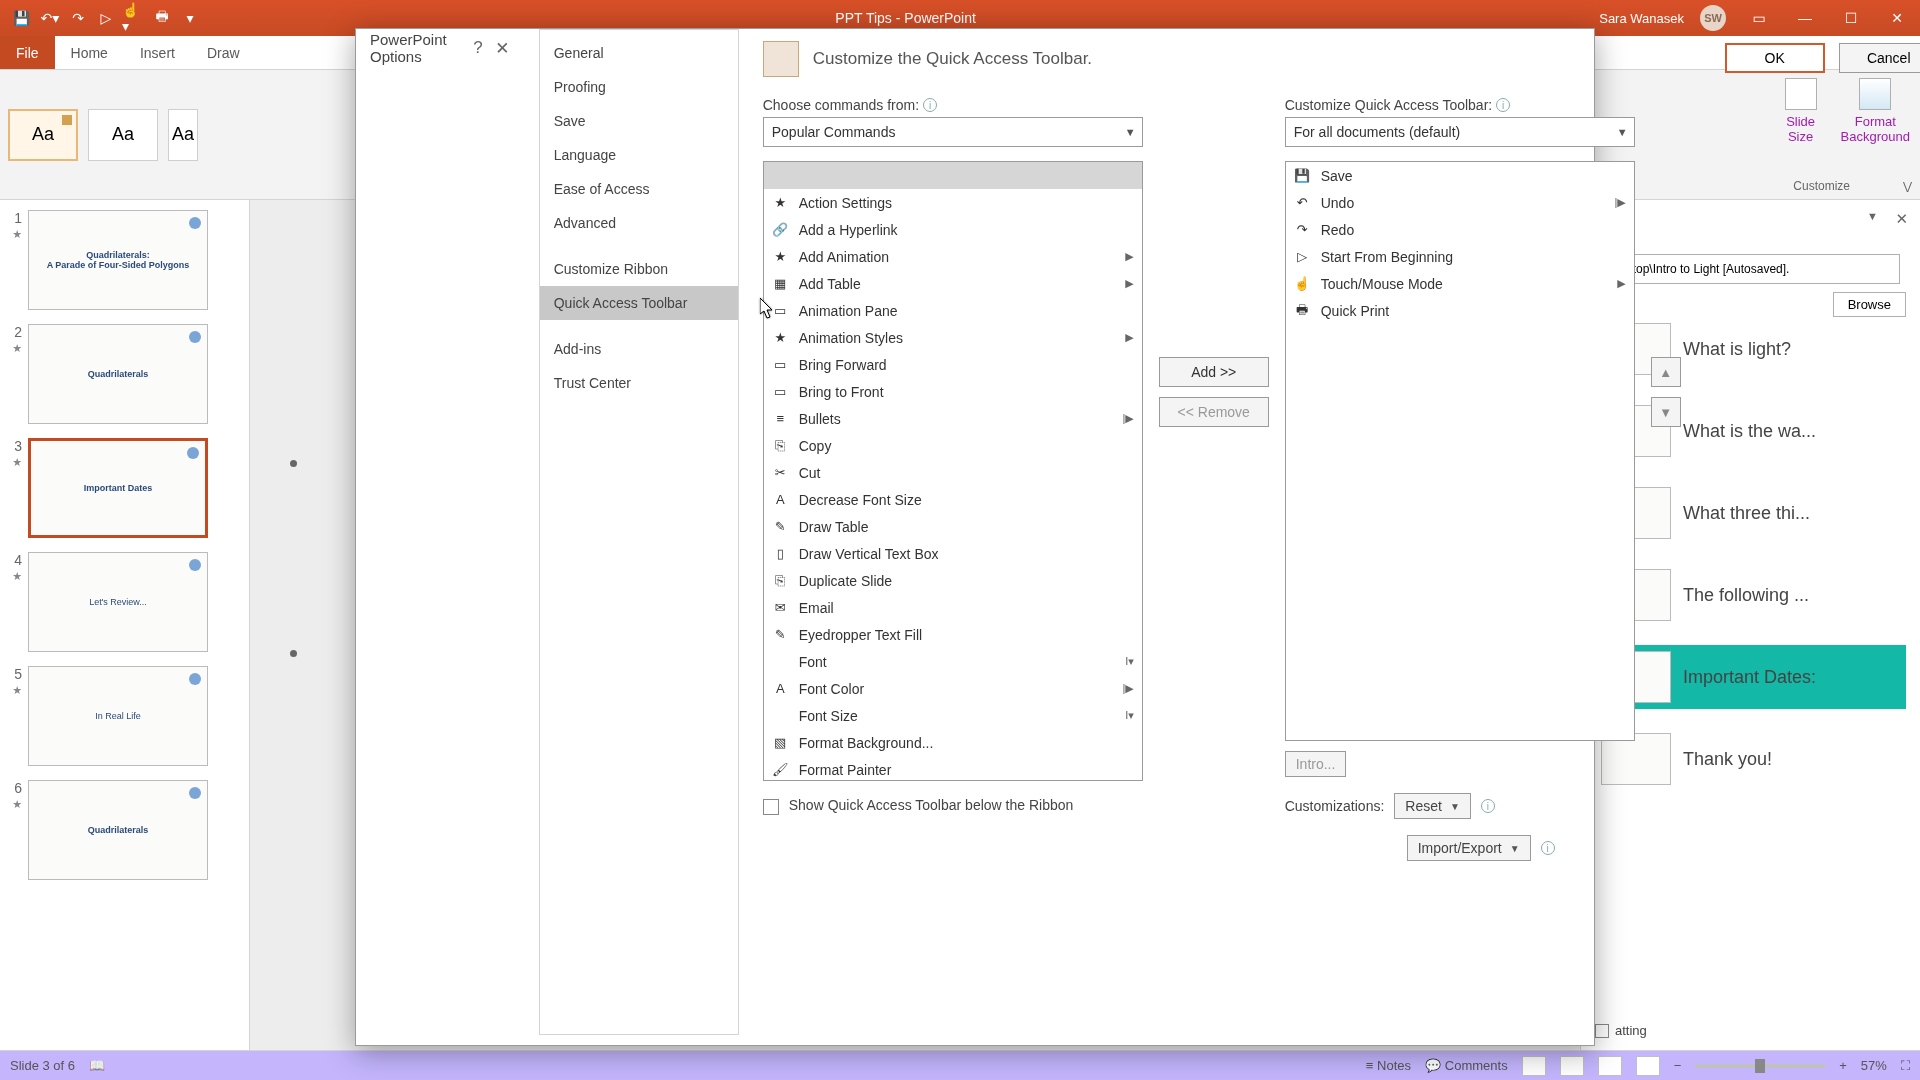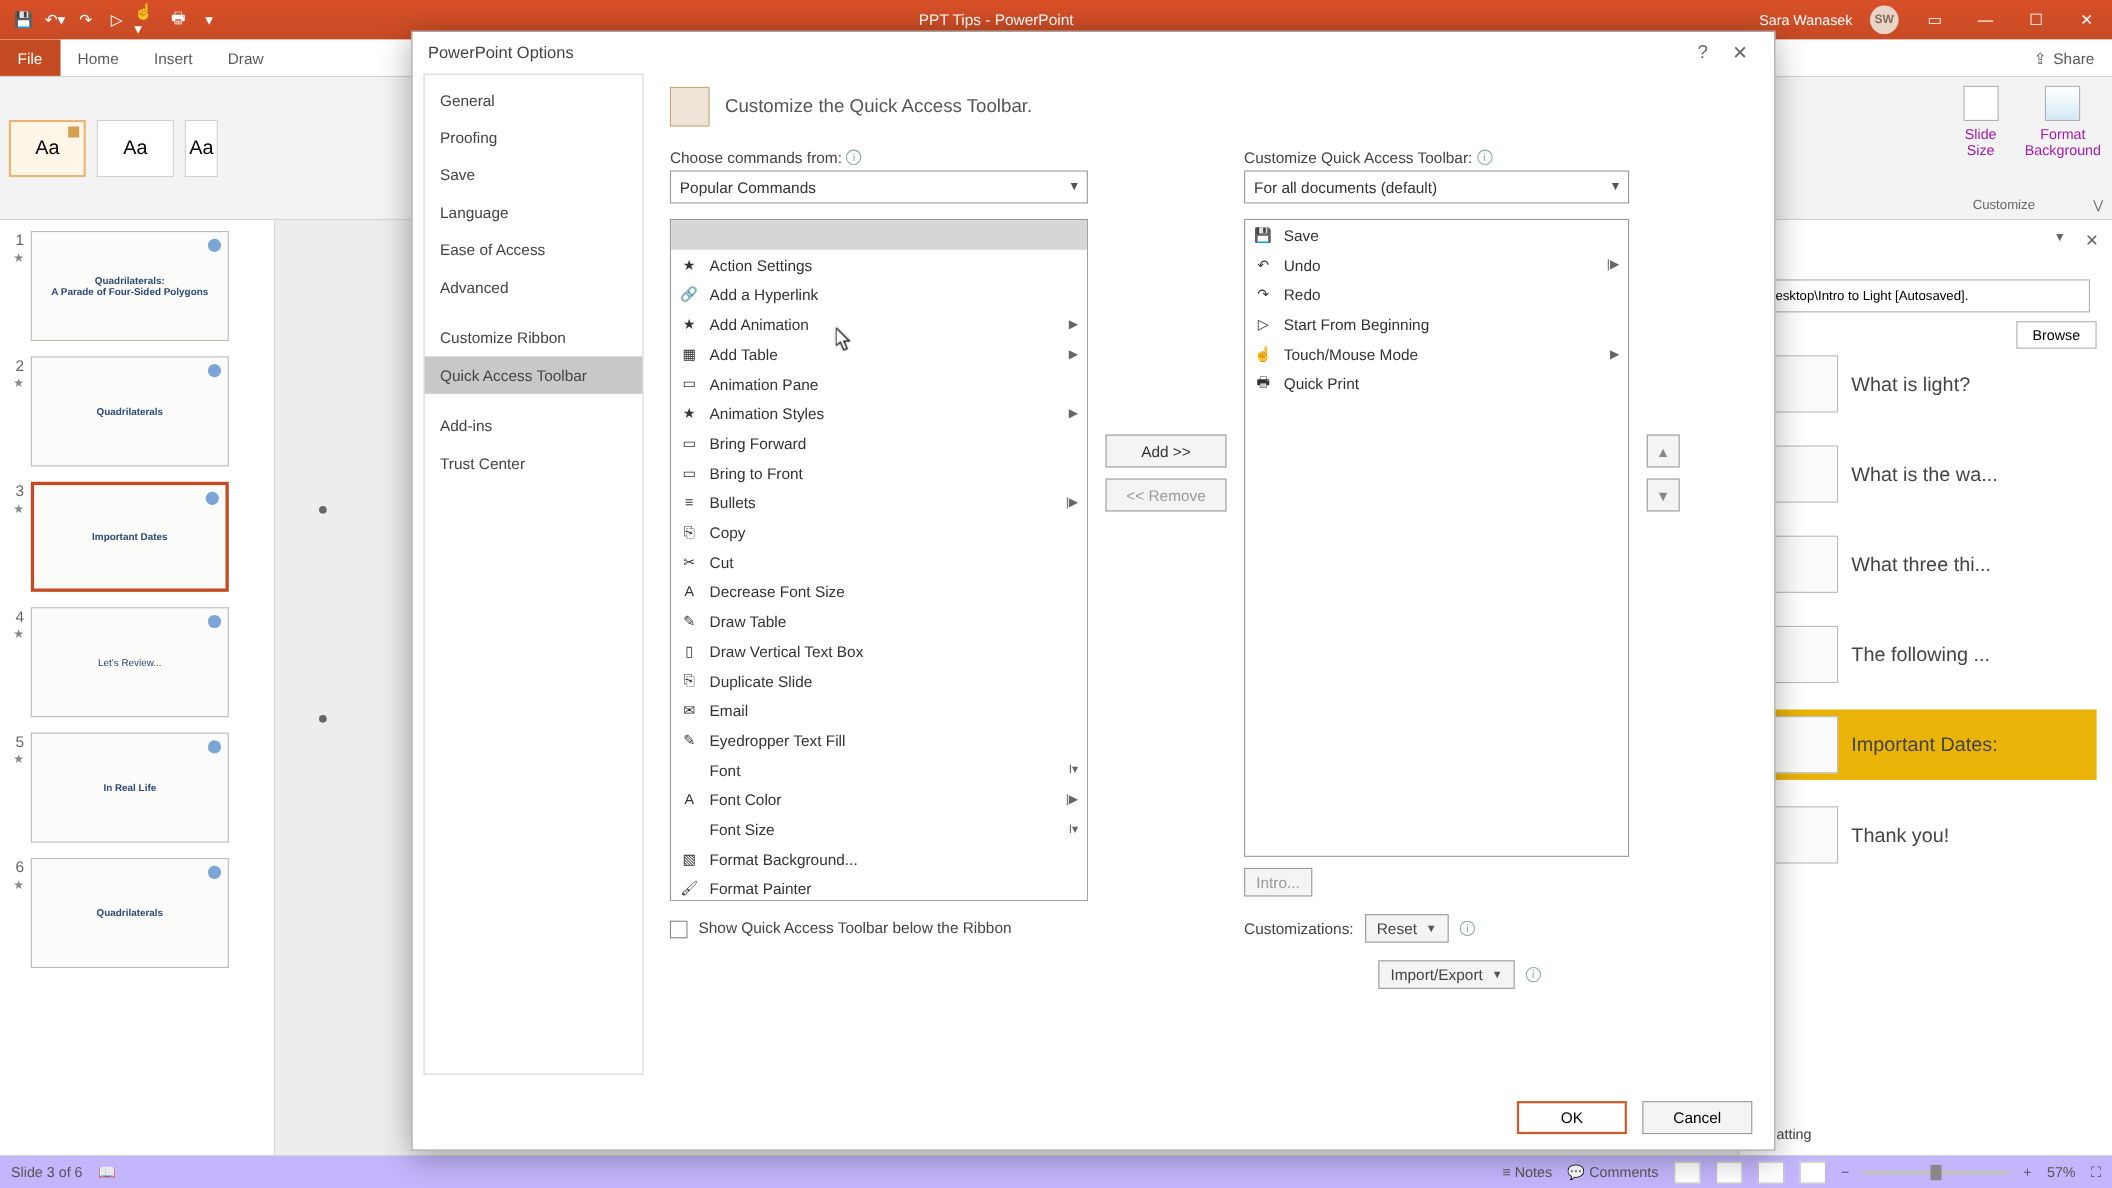--- a/index.html
+++ b/index.html
@@ -42,34 +42,34 @@
 .slide-thumb .pill { position: absolute; top: 6px; right: 6px; width: 12px; height: 12px; border-radius: 50%; background: #7aa5d6; }
 .slide-canvas { flex: 1; background: #ededed; display: flex; align-items: center; justify-content: center; position: relative; }
 .bullet-dot { width: 7px; height: 7px; background: #666; border-radius: 50%; position: absolute; left: 40px; }
 
 .reuse-panel { width: 340px; border-left: 1px solid #d4d4d4; padding: 10px 14px; background: #fff; position: relative; }
 .reuse-close { position: absolute; right: 12px; top: 10px; font-size: 15px; color: #666; }
 .reuse-dd { position: absolute; right: 42px; top: 10px; font-size: 11px; color: #666; }
 .reuse-input { width: 98%; height: 30px; border: 1px solid #b0b0b0; padding: 0 6px; font-size: 12px; margin-top: 44px; }
 .browse-btn { float: right; border: 1px solid #b0b0b0; padding: 4px 14px; margin-top: 8px; font-size: 13px; background: #fff; }
 .reuse-item { display: flex; gap: 12px; align-items: center; margin-top: 18px; clear: both; padding: 6px; }
-.reuse-item.selected { background: #eab308; }
+.reuse-item.selected { background: #14b8a6; }
 .reuse-mini { width: 70px; height: 52px; border: 1px solid #bbb; background: #fbfbf9; }
 .reuse-txt { font-size: 18px; color: #444; }
 .reuse-keep { position: absolute; bottom: 12px; left: 14px; display: flex; align-items: center; gap: 6px; font-size: 13px; color: #444; }
 
 
 .status-bar { height: 30px; background: #c4b5fd; border-top: 1px solid #d4d4d4; display: flex; align-items: center; padding: 0 10px; font-size: 13px; color: #555; gap: 14px; }
 .status-bar .sp { flex: 1; }
 .view-btn { width: 24px; height: 20px; border: 1px solid #c0c0c0; background: #fff; }
 .zoom-slider { width: 130px; height: 4px; background: #c0c0c0; position: relative; }
 .zoom-handle { position: absolute; width: 10px; height: 14px; background: #888; top: -5px; left: 60px; }
 
 
-.modal { position: absolute; top: 28px; left: 374px; width: 1240px; height: 1018px; background: #fff; border: 1px solid #9a9a9a; box-shadow: 0 6px 28px rgba(0,0,0,0.35); display: flex; flex-direction: column; }
+.modal { position: absolute; top: 28px; left: 355px; width: 1240px; height: 1018px; background: #fff; border: 1px solid #9a9a9a; box-shadow: 0 6px 28px rgba(0,0,0,0.35); display: flex; flex-direction: row; }
 .modal-title { height: 38px; display: flex; align-items: center; padding: 0 14px; font-size: 15px; color: #444; }
 .modal-title .sp { flex: 1; }
 .modal-title .hbtn { width: 34px; height: 34px; display: flex; align-items: center; justify-content: center; color: #666; font-size: 17px; }
 .modal-body { flex: 1; display: flex; }
 .modal-sidebar { width: 200px; background: #fff; border: 1px solid #d4d4d4; margin: 0 0 10px 10px; padding: 6px 0; }
 .side-item { padding: 9px 14px; font-size: 14px; color: #444; cursor: pointer; }
 .side-item.group-gap { margin-top: 12px; }
 .side-item.selected { background: #c8c8c8; }
 .modal-content { flex: 1; padding: 12px 24px; display: flex; flex-direction: column; }
 .content-header { display: flex; align-items: center; gap: 14px; margin-bottom: 20px; }
@@ -212,21 +212,21 @@
         <div style="text-align:center;white-space:pre-line;font-weight:normal">Let's Review...</div>
         <div class="pill"></div>
       </div>
     </div>
     <div class="slide-item">
       <div style="display:flex;flex-direction:column;align-items:flex-end">
         <div class="slide-num">5</div>
         <div class="slide-star">★</div>
       </div>
       <div class="slide-thumb ">
-        <div style="text-align:center;white-space:pre-line;font-weight:bold">In Real Life</div>
+        <div style="text-align:center;white-space:pre-line;font-weight:normal">In Real Life</div>
         <div class="pill"></div>
       </div>
     </div>
     <div class="slide-item">
       <div style="display:flex;flex-direction:column;align-items:flex-end">
         <div class="slide-num">6</div>
         <div class="slide-star">★</div>
       </div>
       <div class="slide-thumb ">
         <div style="text-align:center;white-space:pre-line;font-weight:bold">Quadrilaterals</div>

